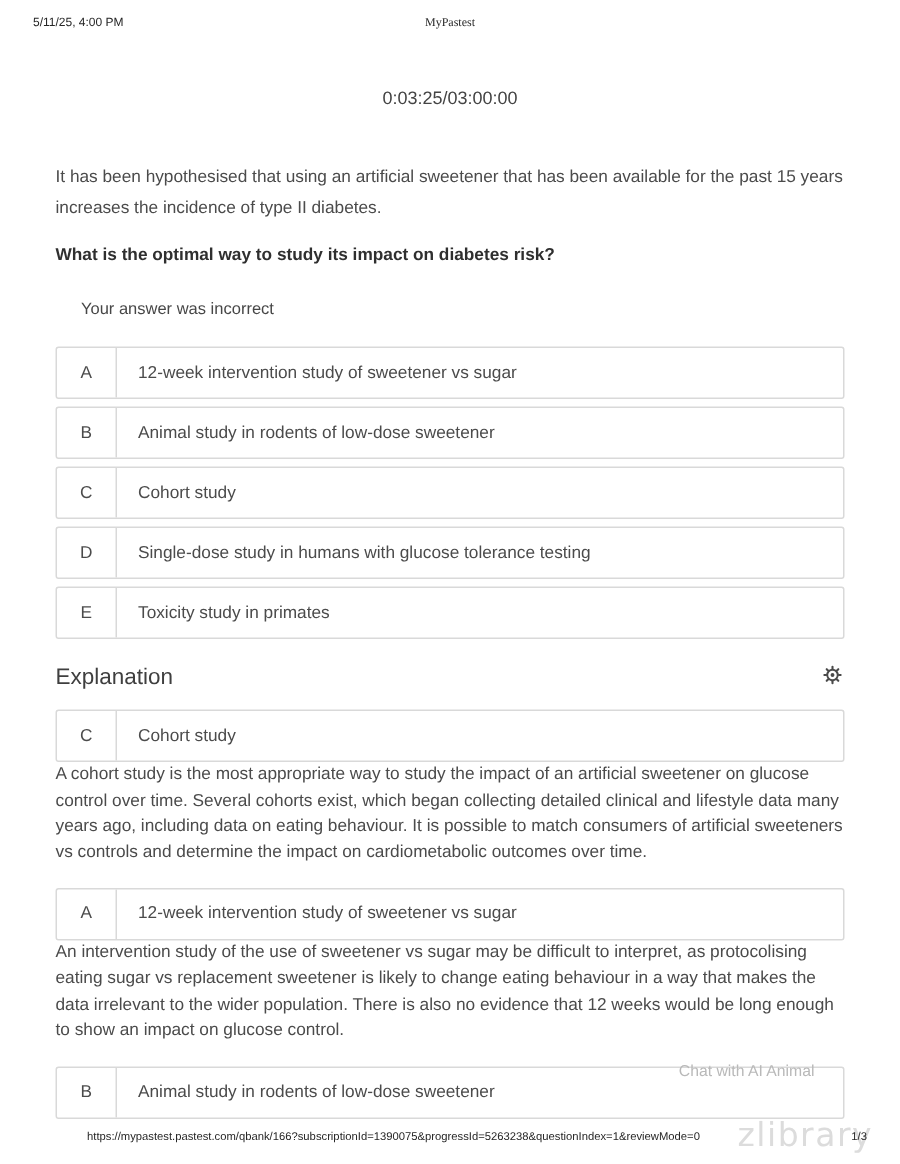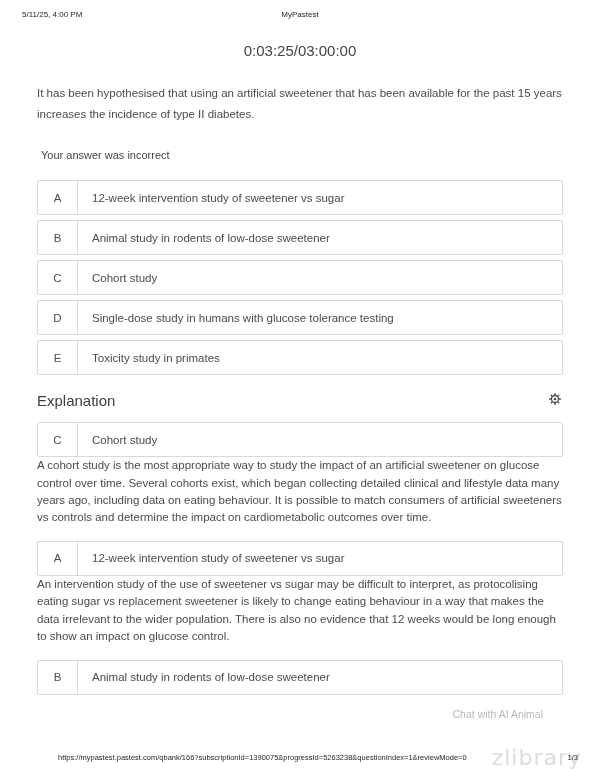--- a/index.html
+++ b/index.html
@@ -12,52 +12,52 @@
     overflow:hidden;
   }
   .page { position:relative; width:600px; height:776px; background:#fff; }
 
   
   .print-header {
     position:absolute; top:10px; left:22px; right:22px;
     display:grid; grid-template-columns:1fr auto 1fr;
     font-size:8px; color:#262626;
   }
-  .print-header .ph-title { text-align:left; }
+  .print-header .ph-title { text-align:left;font-family:Liberation Serif, serif; }
   .print-header .ph-right { text-align:right; }
 
   .print-footer {
     position:absolute; bottom:12px; left:22px; right:18px;
     font-size:7.5px; color:#262626;
   }
   .pf-url { position:absolute; left:0; bottom:2px;padding-left:36px; }
   .pf-page { position:absolute; right:4px; bottom:2px; z-index:2; }
   .watermark {
     position:absolute; right:0; bottom:-6px;
     font-size:22px; letter-spacing:1px;
     color:#dcdcdc; z-index:1;
     font-family:"DejaVu Sans", sans-serif;
   }
 
   
   .content { padding:0 37px; }
   .timer {
-    text-align:center; padding-top:42px;
-    font-size:15px; color:#444444;
+    text-align:center; padding-top:58px;
+    font-size:12px; color:#444444;
   }
   .stem {
-    margin-top:24px;
+    margin-top:36px;
     font-size:11.5px; line-height:1.83; color:#4b4b4b;
   }
   .prompt {
     margin-top:14px;
     font-size:11.5px; font-weight:bold; color:#2f2f2f;
   }
   .result-message {
-    margin-top:24px; margin-left:4px;
+    margin-top:24px; margin-left:17px;
     font-size:11px; color:#474747;
   }
 
   .options { margin-top:19px; display:flex; flex-direction:column; gap:5px; }
   .option-box {
     display:flex; align-items:stretch;
     border:1px solid #d9d9d9; border-radius:2px;
     height:35px; background:#fff;
   }
   .option-letter {
@@ -103,20 +103,21 @@
     <span class="ph-left">5/11/25, 4:00 PM</span>
     <span class="ph-title">MyPastest</span>
     <span class="ph-right"></span>
   </div>
 
   <div class="content">
 
     <div class="timer">0:03:25/03:00:00</div>
 
     <p class="stem">It has been hypothesised that using an artificial sweetener that has been available for the past 15 years increases the incidence of type II diabetes.</p>
+    <p class="prompt">What is the optimal way to study its impact on diabetes risk?</p>
     <p class="result-message">Your answer was incorrect</p>
 
     <div class="options">
       <div class="option-box">
         <span class="option-letter">A</span>
         <span class="option-text">12-week intervention study of sweetener vs sugar</span>
       </div>
       <div class="option-box">
         <span class="option-letter">B</span>
         <span class="option-text">Animal study in rodents of low-dose sweetener</span>

